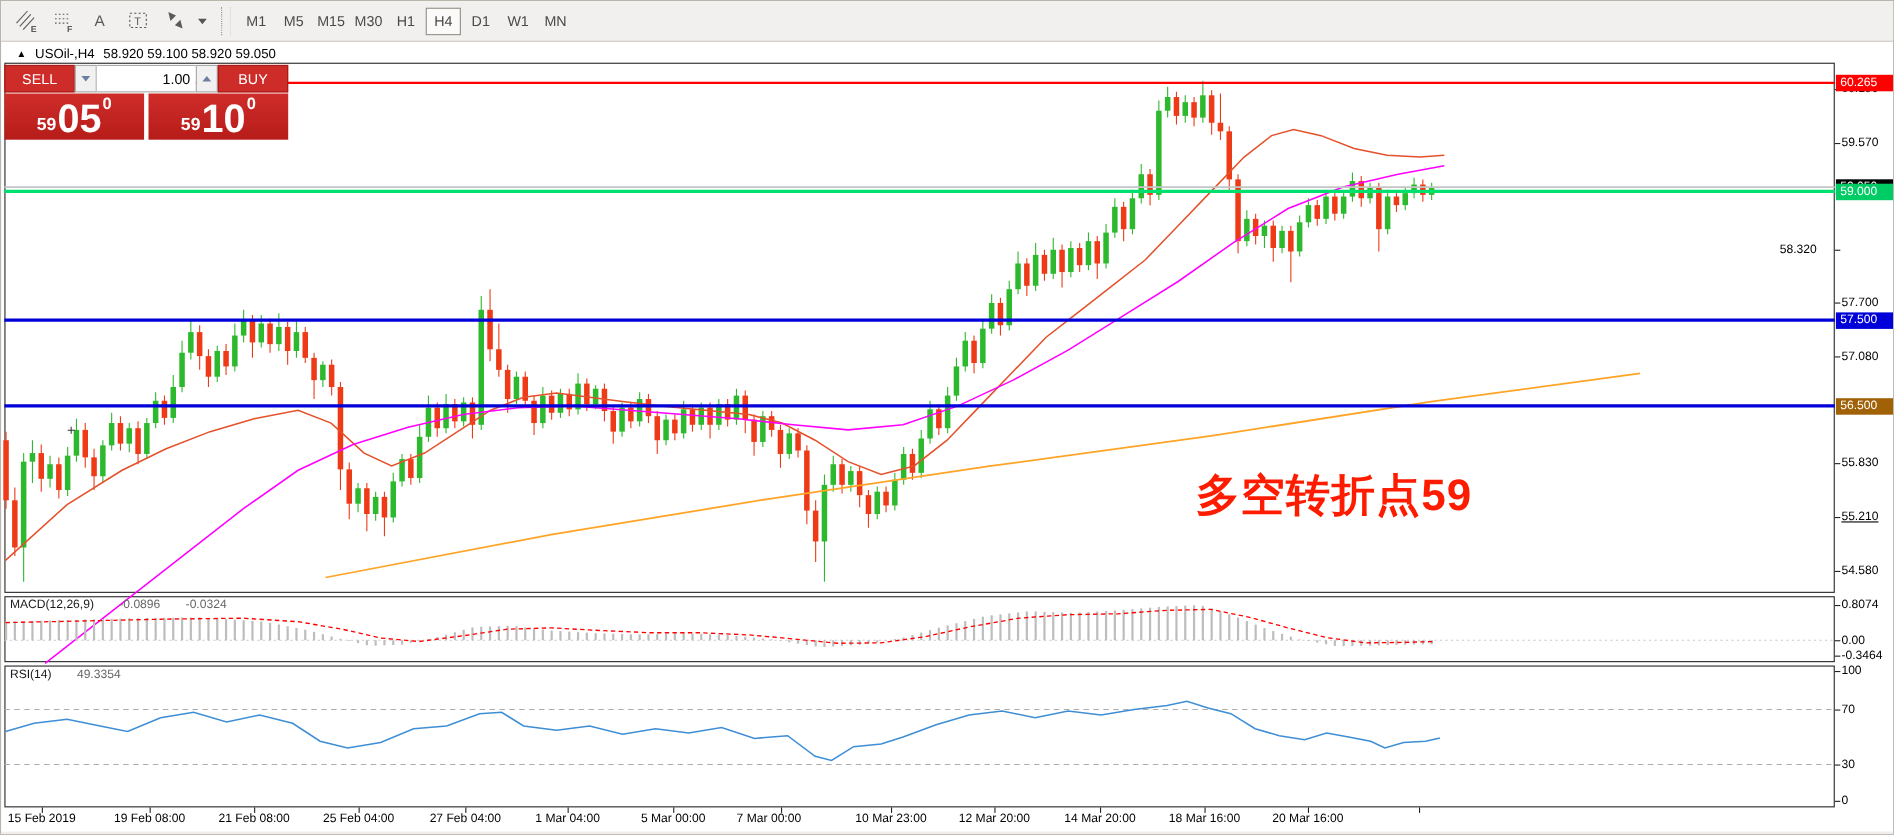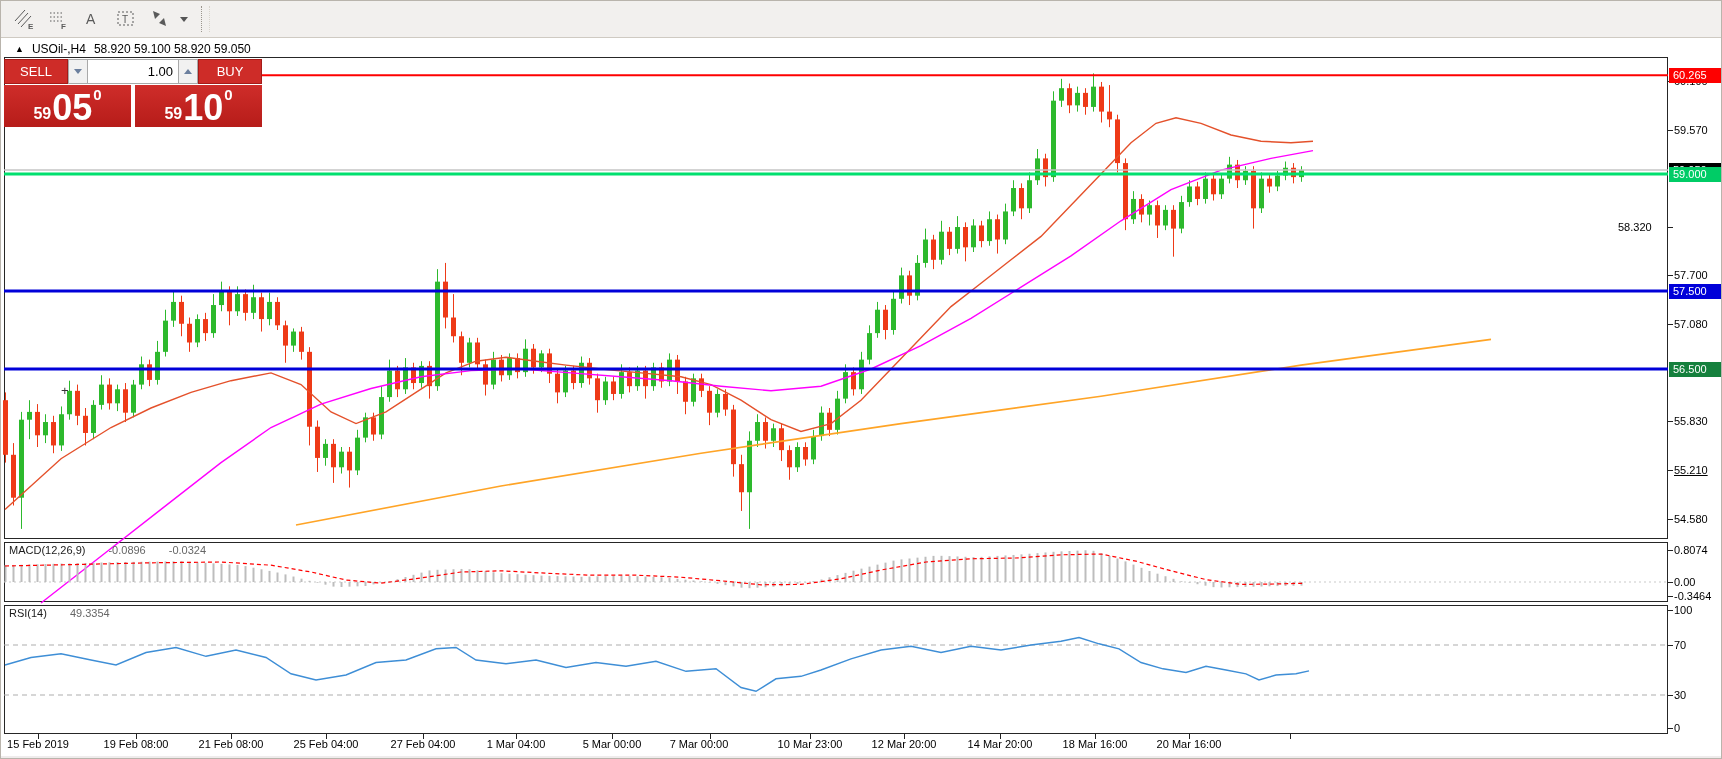--- a/index.html
+++ b/index.html
@@ -91,20 +91,31 @@
           <svg width="22" height="22">
             <polygon points="4,3 11,6 6,11" fill="#5a5a5a"></polygon>
             <polygon points="17,18 10,15 15,10" fill="#5a5a5a"></polygon>
           </svg>
         </span>
       </span>
     <span class="caret-btn">
         <span class="caret"></span>
       </span>
     <span class="tb-sep"></span>
+    <span id="tf-group" style="display:flex;">
+        <span class="tf-btn">M1</span>
+        <span class="tf-btn">M5</span>
+        <span class="tf-btn">M15</span>
+        <span class="tf-btn">M30</span>
+        <span class="tf-btn">H1</span>
+        <span class="tf-btn active">H4</span>
+        <span class="tf-btn">D1</span>
+        <span class="tf-btn">W1</span>
+        <span class="tf-btn">MN</span>
+      </span>
   </div>
 
   <div class="client">
     <div class="chart-title">
       <span class="tri">▲</span>
       <span>USOil-,H4</span>
       <span>58.920 59.100 58.920 59.050</span>
     </div>
   </div>
 
@@ -623,20 +634,21 @@
   <div class="ind-label" style="left:8px;top:543px;">
     <span>MACD(12,26,9)</span>
     <span class="val">-0.0896</span>
     <span class="val">-0.0324</span>
   </div>
   <div class="ind-label" style="left:8px;top:606px;">
     <span>RSI(14)</span>
     <span class="val">49.3354</span>
   </div>
 
+  <div class="annotation">多空转折点59</div>
   <div class="cross-marker">+</div>
 
   <div class="trade-panel">
     <div class="tp-row1">
       <div class="tp-btn">SELL</div>
       <div class="tp-spin">
           <span class="spin-dn"></span>
         </div>
       <div class="tp-input">1.00</div>
       <div class="tp-spin">
@@ -686,21 +698,21 @@
       <div class="axis-label" style="left: 1673px; top: 638px;">70</div>
       <div class="price-tick" style="top: 644px;"></div>
       <div class="axis-label" style="left: 1673px; top: 688px;">30</div>
       <div class="price-tick" style="top: 694px;"></div>
       <div class="axis-label" style="left: 1673px; top: 721px;">0</div>
       <div class="price-tick" style="top: 727px;"></div>
       <div class="badge" style="top: 66.83px; background: rgb(254, 0, 0);">60.265</div>
       <div class="badge" style="top: 161.6px; background: rgb(0, 0, 0);">59.050</div>
       <div class="badge" style="top: 165.5px; background: rgb(0, 204, 102);">59.000</div>
       <div class="badge" style="top: 282.5px; background: rgb(0, 0, 217);">57.500</div>
-      <div class="badge" style="top: 360.5px; background: #15803d;">56.500</div>
+      <div class="badge" style="top: 360.5px; background: #a16207;">56.500</div>
     </div>
   <div id="time-overlay">
       <div class="time-tick" style="left: 37px;"></div>
       <div class="time-label" style="left: 37px;">15 Feb 2019</div>
       <div class="time-tick" style="left: 135px;"></div>
       <div class="time-label" style="left: 135px;">19 Feb 08:00</div>
       <div class="time-tick" style="left: 230px;"></div>
       <div class="time-label" style="left: 230px;">21 Feb 08:00</div>
       <div class="time-tick" style="left: 325px;"></div>
       <div class="time-label" style="left: 325px;">25 Feb 04:00</div>

